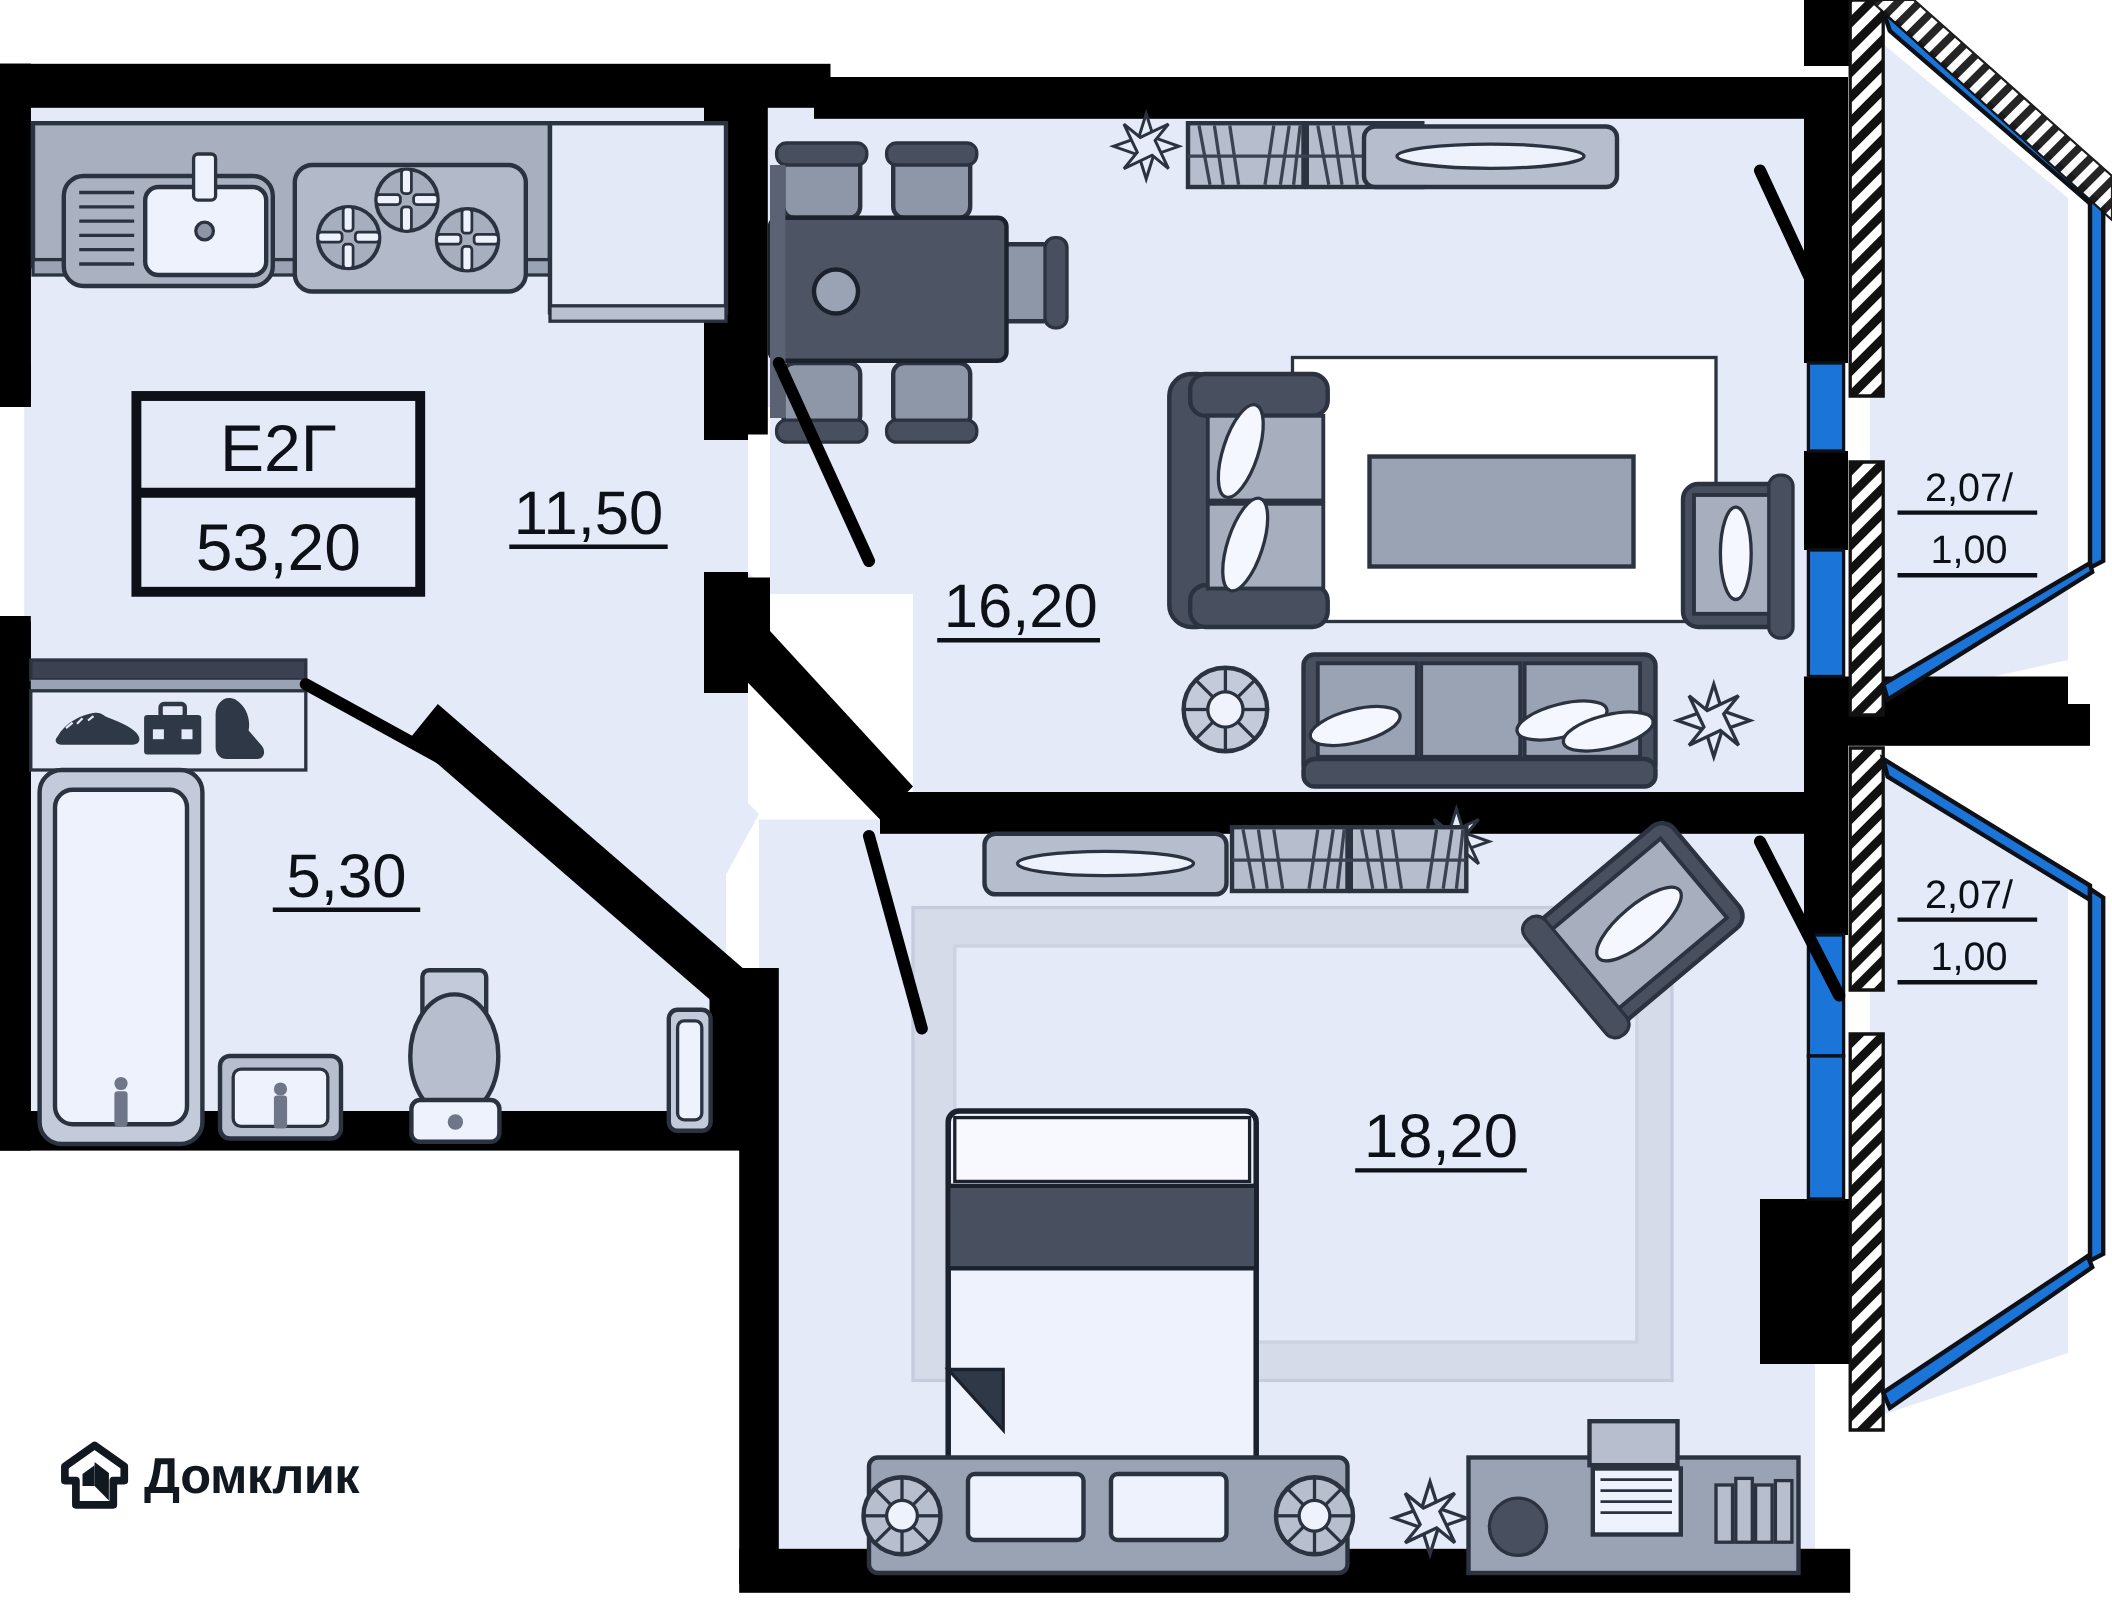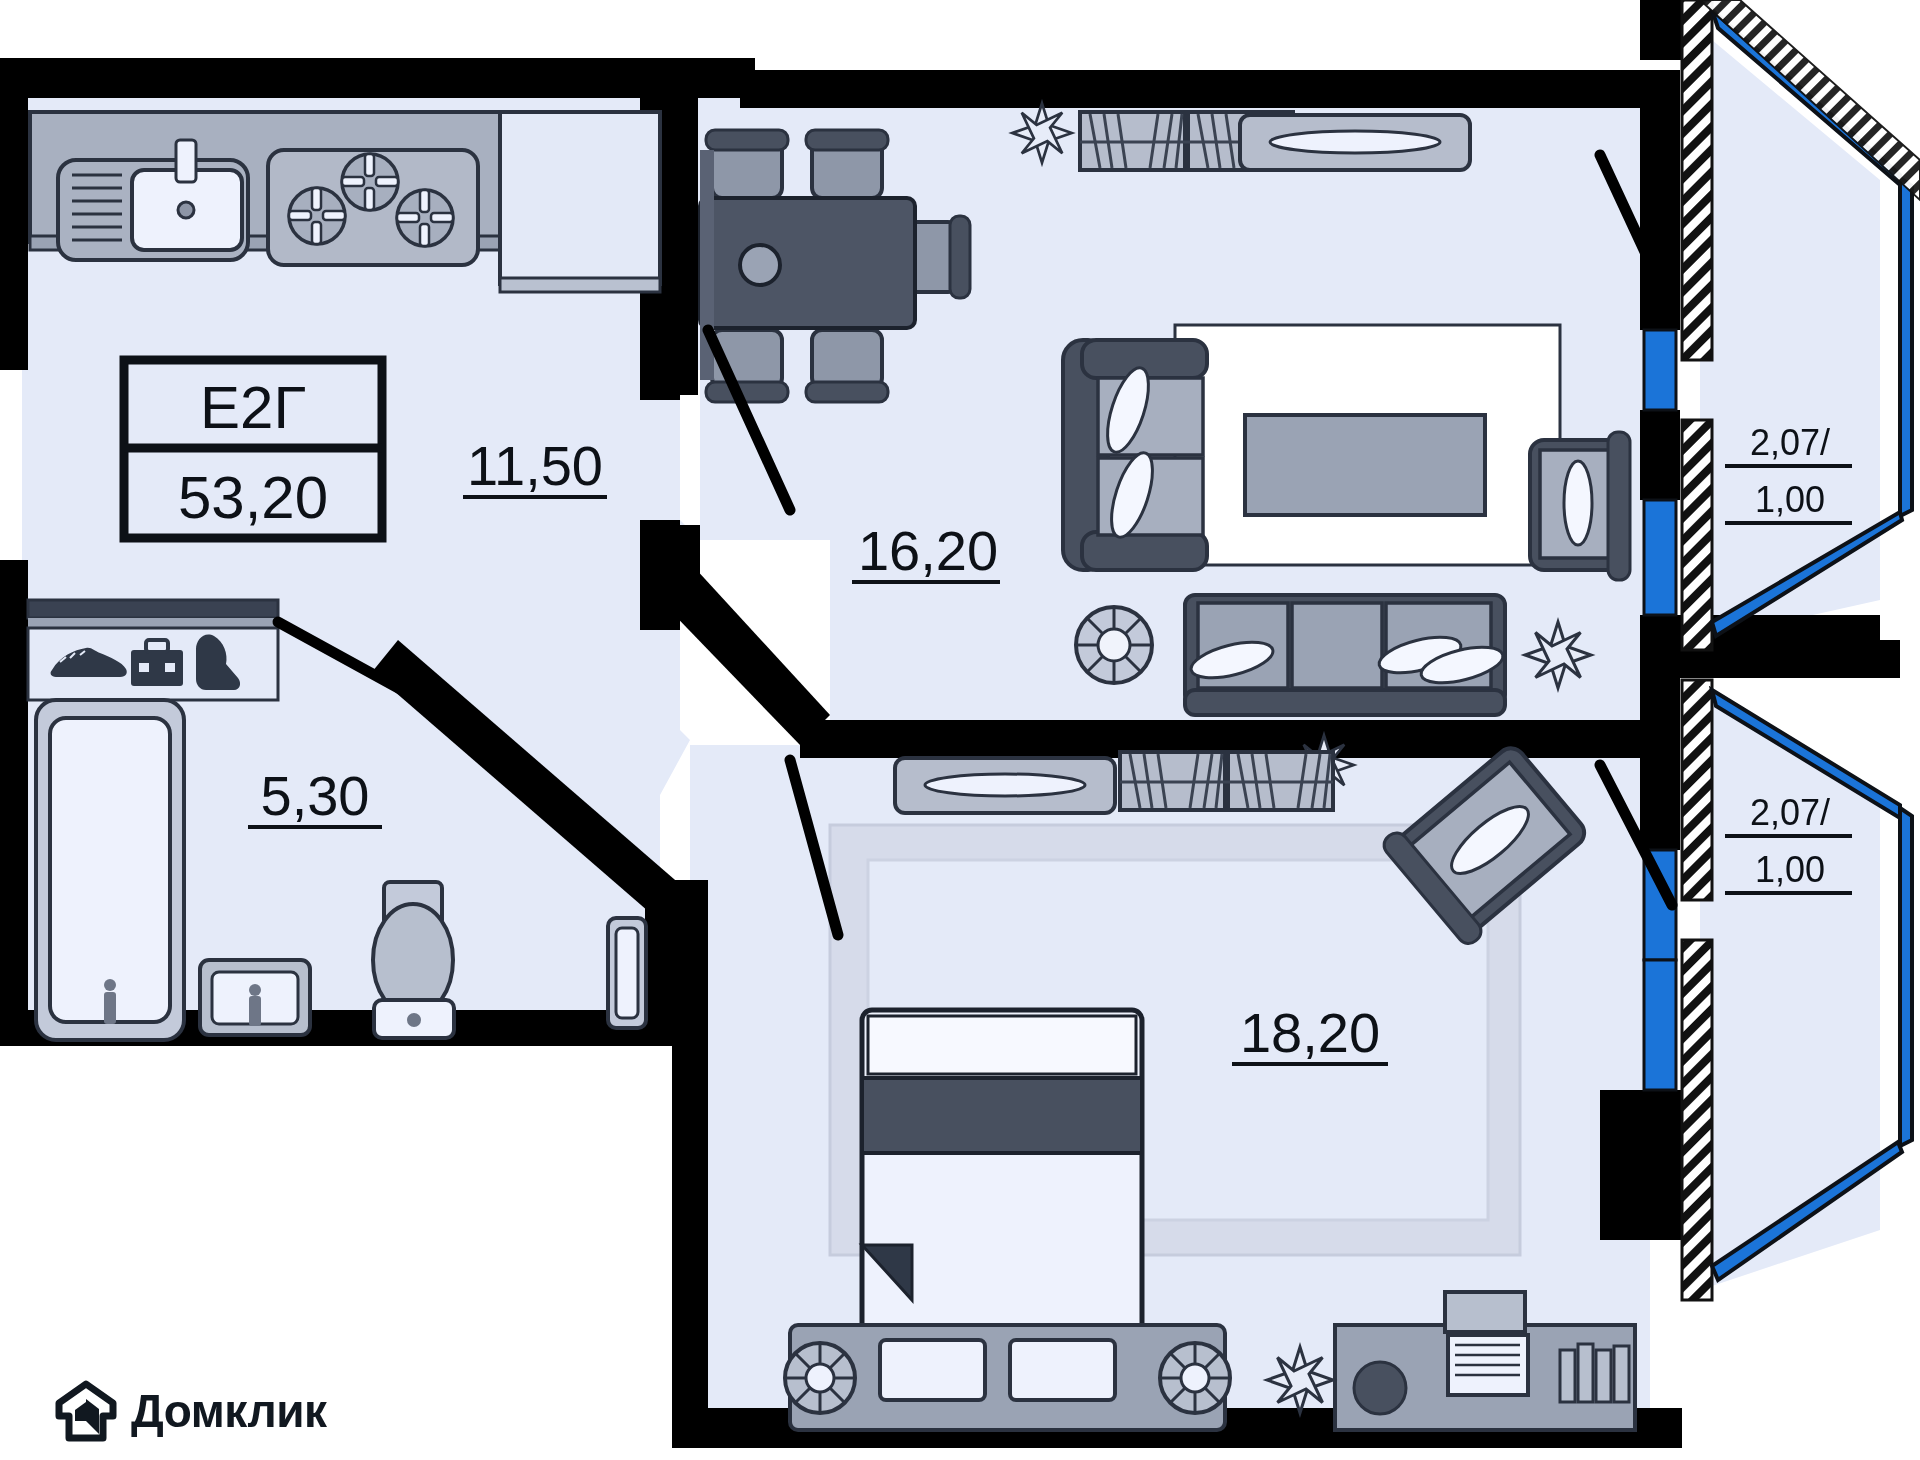--- a/index.html
+++ b/index.html
@@ -3,21 +3,21 @@
 <meta charset="utf-8">
 <style>
   html,body{margin:0;padding:0;background:#ffffff;}
   body{width:1920px;height:1460px;font-family:"Liberation Sans",sans-serif;overflow:hidden;}
   #stage{position:relative;width:1920px;height:1200px;background:#ffffff;}
   svg#plan{position:absolute;left:0;top:0;width:1920px;height:1460px;display:block;}
   .areatxt{font-family:"Liberation Sans",sans-serif;font-size:42px;fill:#0d1117;}
   .areatxt.big{font-size:56px;}
   .codetxt{font-family:"Liberation Sans",sans-serif;font-size:60px;fill:#0d1117;}
   .balctxt{font-family:"Liberation Sans",sans-serif;font-size:36px;fill:#0d1117;}
-  .logo-wrap{position:absolute;left:55px;top:1380px;display:flex;align-items:center;gap:14px;text-align:center;}
+  .logo-wrap{position:absolute;left:55px;top:1310px;display:flex;align-items:center;gap:14px;text-align:center;}
   .logo-text{font-family:"Liberation Sans",sans-serif;font-size:46px;font-weight:bold;color:#111820;letter-spacing:-0.5px;}
 </style>
 </head>
 <body>
 
 <div id="stage">
 
 <svg id="plan" viewBox="0 0 1920 1460">
   <defs>
     <pattern id="hatch" width="14" height="14" patternUnits="userSpaceOnUse" patternTransform="rotate(45)">

